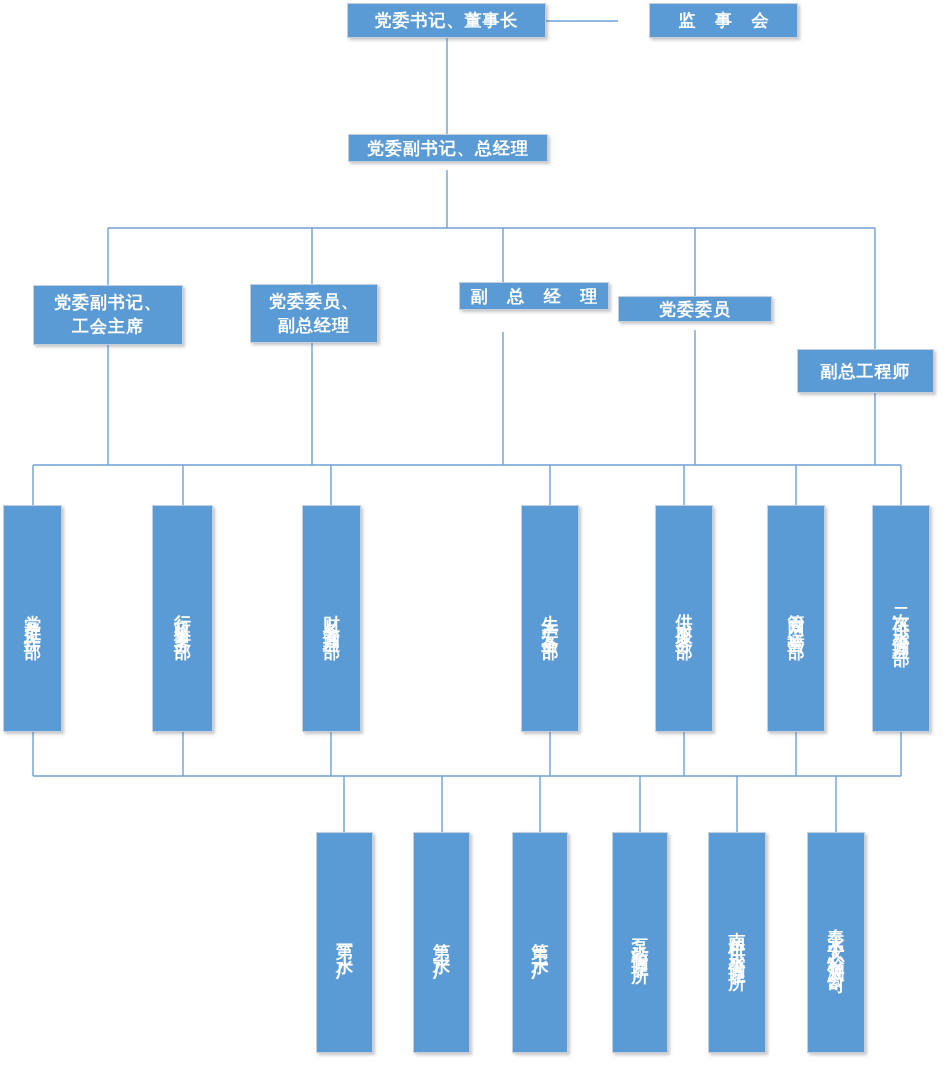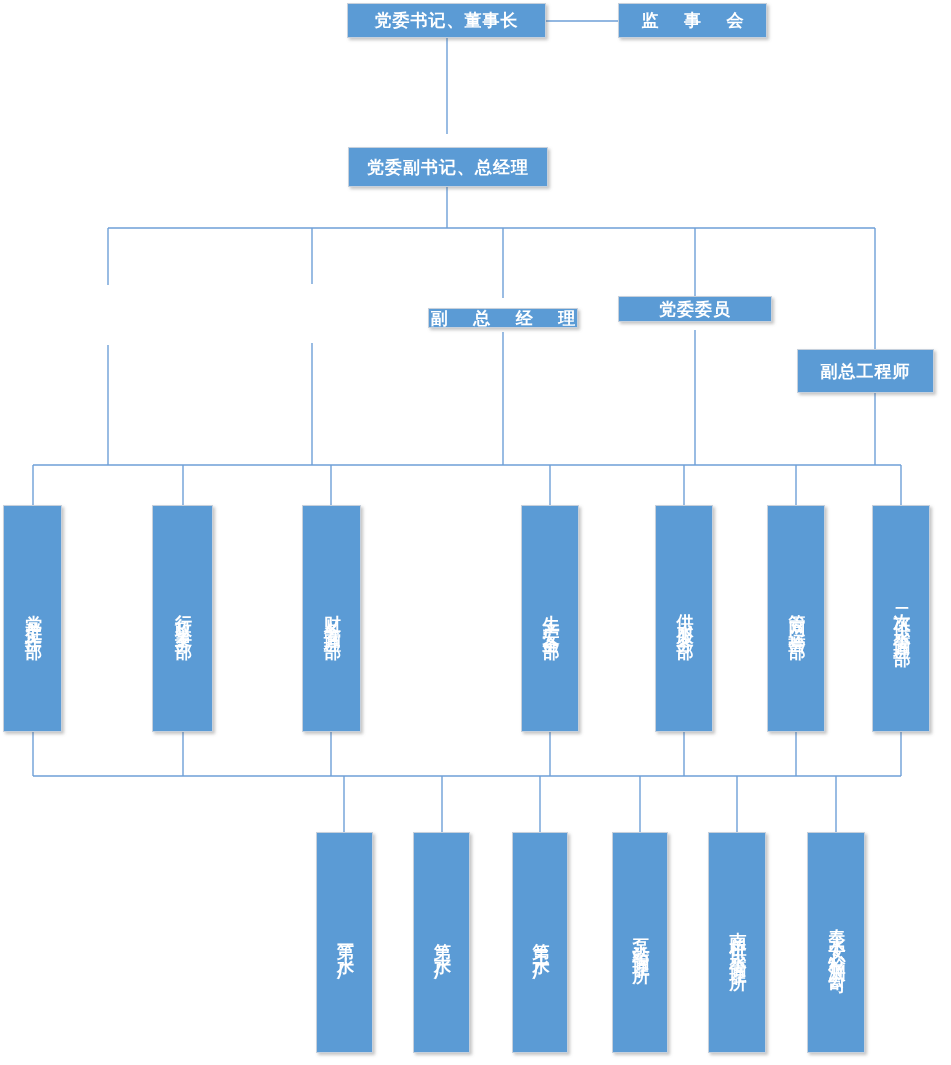--- a/index.html
+++ b/index.html
@@ -1,29 +1,29 @@
 <!DOCTYPE html>
 <html><head>
 <meta charset="utf-8">
 <style>
   html,body{margin:0;padding:0;background:#ffffff;}
   .canvas{
     position:relative;width:951px;height:1065px;background:#ffffff;
-    font-family:Liberation Mono, monospace;overflow:hidden;
+    font-family:Liberation Serif, serif;overflow:hidden;
   }
   .wires{position:absolute;left:0;top:0;pointer-events:none;}
   .box{
     position:absolute;background:#5B9BD5;color:#ffffff;font-weight:bold;
     display:flex;align-items:center;justify-content:center;box-sizing:border-box;
     border:1px solid #c6d0dc;box-shadow:2px 2px 3px rgba(90,90,90,0.35);
     text-align:center;
   }
   .box.h{font-size:17px;letter-spacing:1px;white-space:nowrap;}
   .box.h2{flex-direction:column;font-size:17px;line-height:24px;letter-spacing:1px;}
-  .box.wide{letter-spacing:0.45em;text-indent:0.45em;}
+  .box.wide{letter-spacing:0.45em;text-indent:0.45em;margin-left:31px;}
   .box.v{
     writing-mode:vertical-rl;text-orientation:upright;
     font-size:17px;letter-spacing:7px;line-height:1;
   }
   .lbl{display:block;}
 </style>
 </head>
 <body>
 
 <div class="canvas">
@@ -41,25 +41,33 @@
              M344 776 V832 M442 776 V832 M540 776 V832 M640 776 V832 M737 776 V832 M836 776 V832" stroke="#6FA0D8"></path>
   </svg>
 
   <div class="box h" style="left:347px;top:3px;width:199px;height:35px">
     <span class="lbl">党委书记、董事长</span>
   </div>
   <div class="box h wide" style="left:618px;top:3px;width:149px;height:35px">
     <span class="lbl">监 事 会</span>
   </div>
 
-  <div class="box h" style="left:348px;top:147px;width:200px;height:40px">
+  <div class="box h" style="left:348px;top:134px;width:200px;height:28px">
     <span class="lbl">党委副书记、总经理</span>
   </div>
 
-  <div class="box h wide" style="left:428px;top:308px;width:150px;height:20px">
+  <div class="box h2" style="left:33px;top:285px;width:150px;height:60px">
+    <span class="lbl">党委副书记、</span>
+    <span class="lbl">工会主席</span>
+  </div>
+  <div class="box h2" style="left:250px;top:284px;width:128px;height:59px">
+    <span class="lbl">党委委员、</span>
+    <span class="lbl">副总经理</span>
+  </div>
+  <div class="box h wide" style="left:428px;top:282px;width:150px;height:28px">
     <span class="lbl">副 总 经 理</span>
   </div>
   <div class="box h" style="left:618px;top:296px;width:154px;height:26px">
     <span class="lbl">党委委员</span>
   </div>
   <div class="box h" style="left:797px;top:349px;width:137px;height:44px">
     <span class="lbl">副总工程师</span>
   </div>
 
   <div class="box v" style="left:3px;top:505px;width:59px;height:227px">

